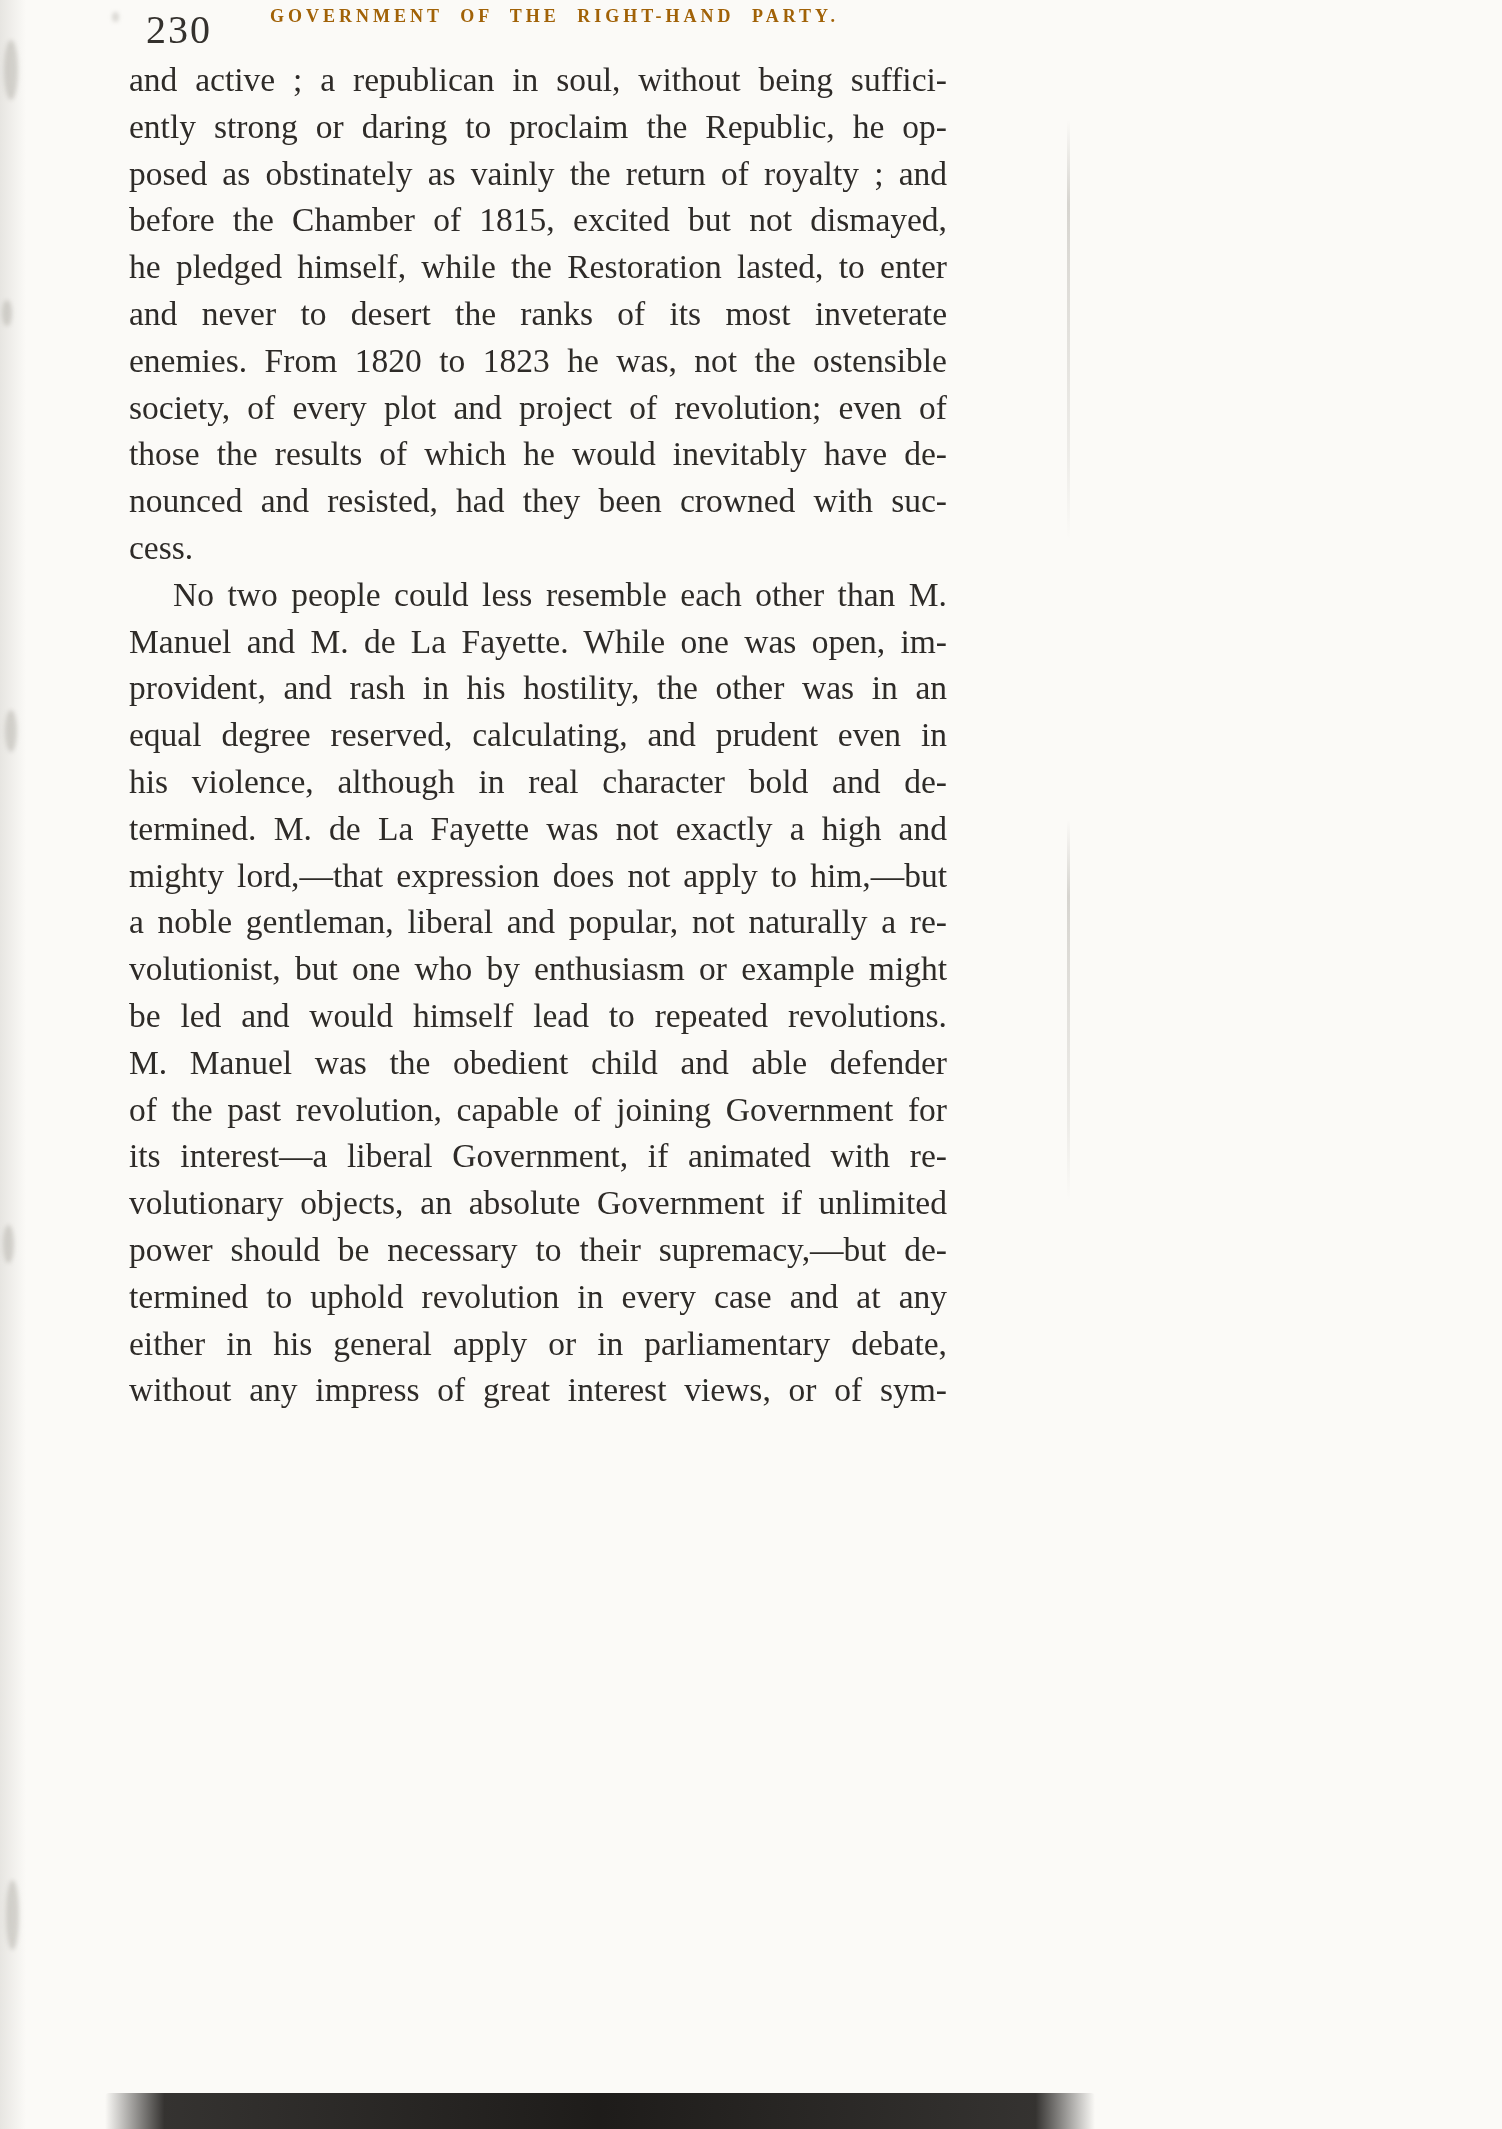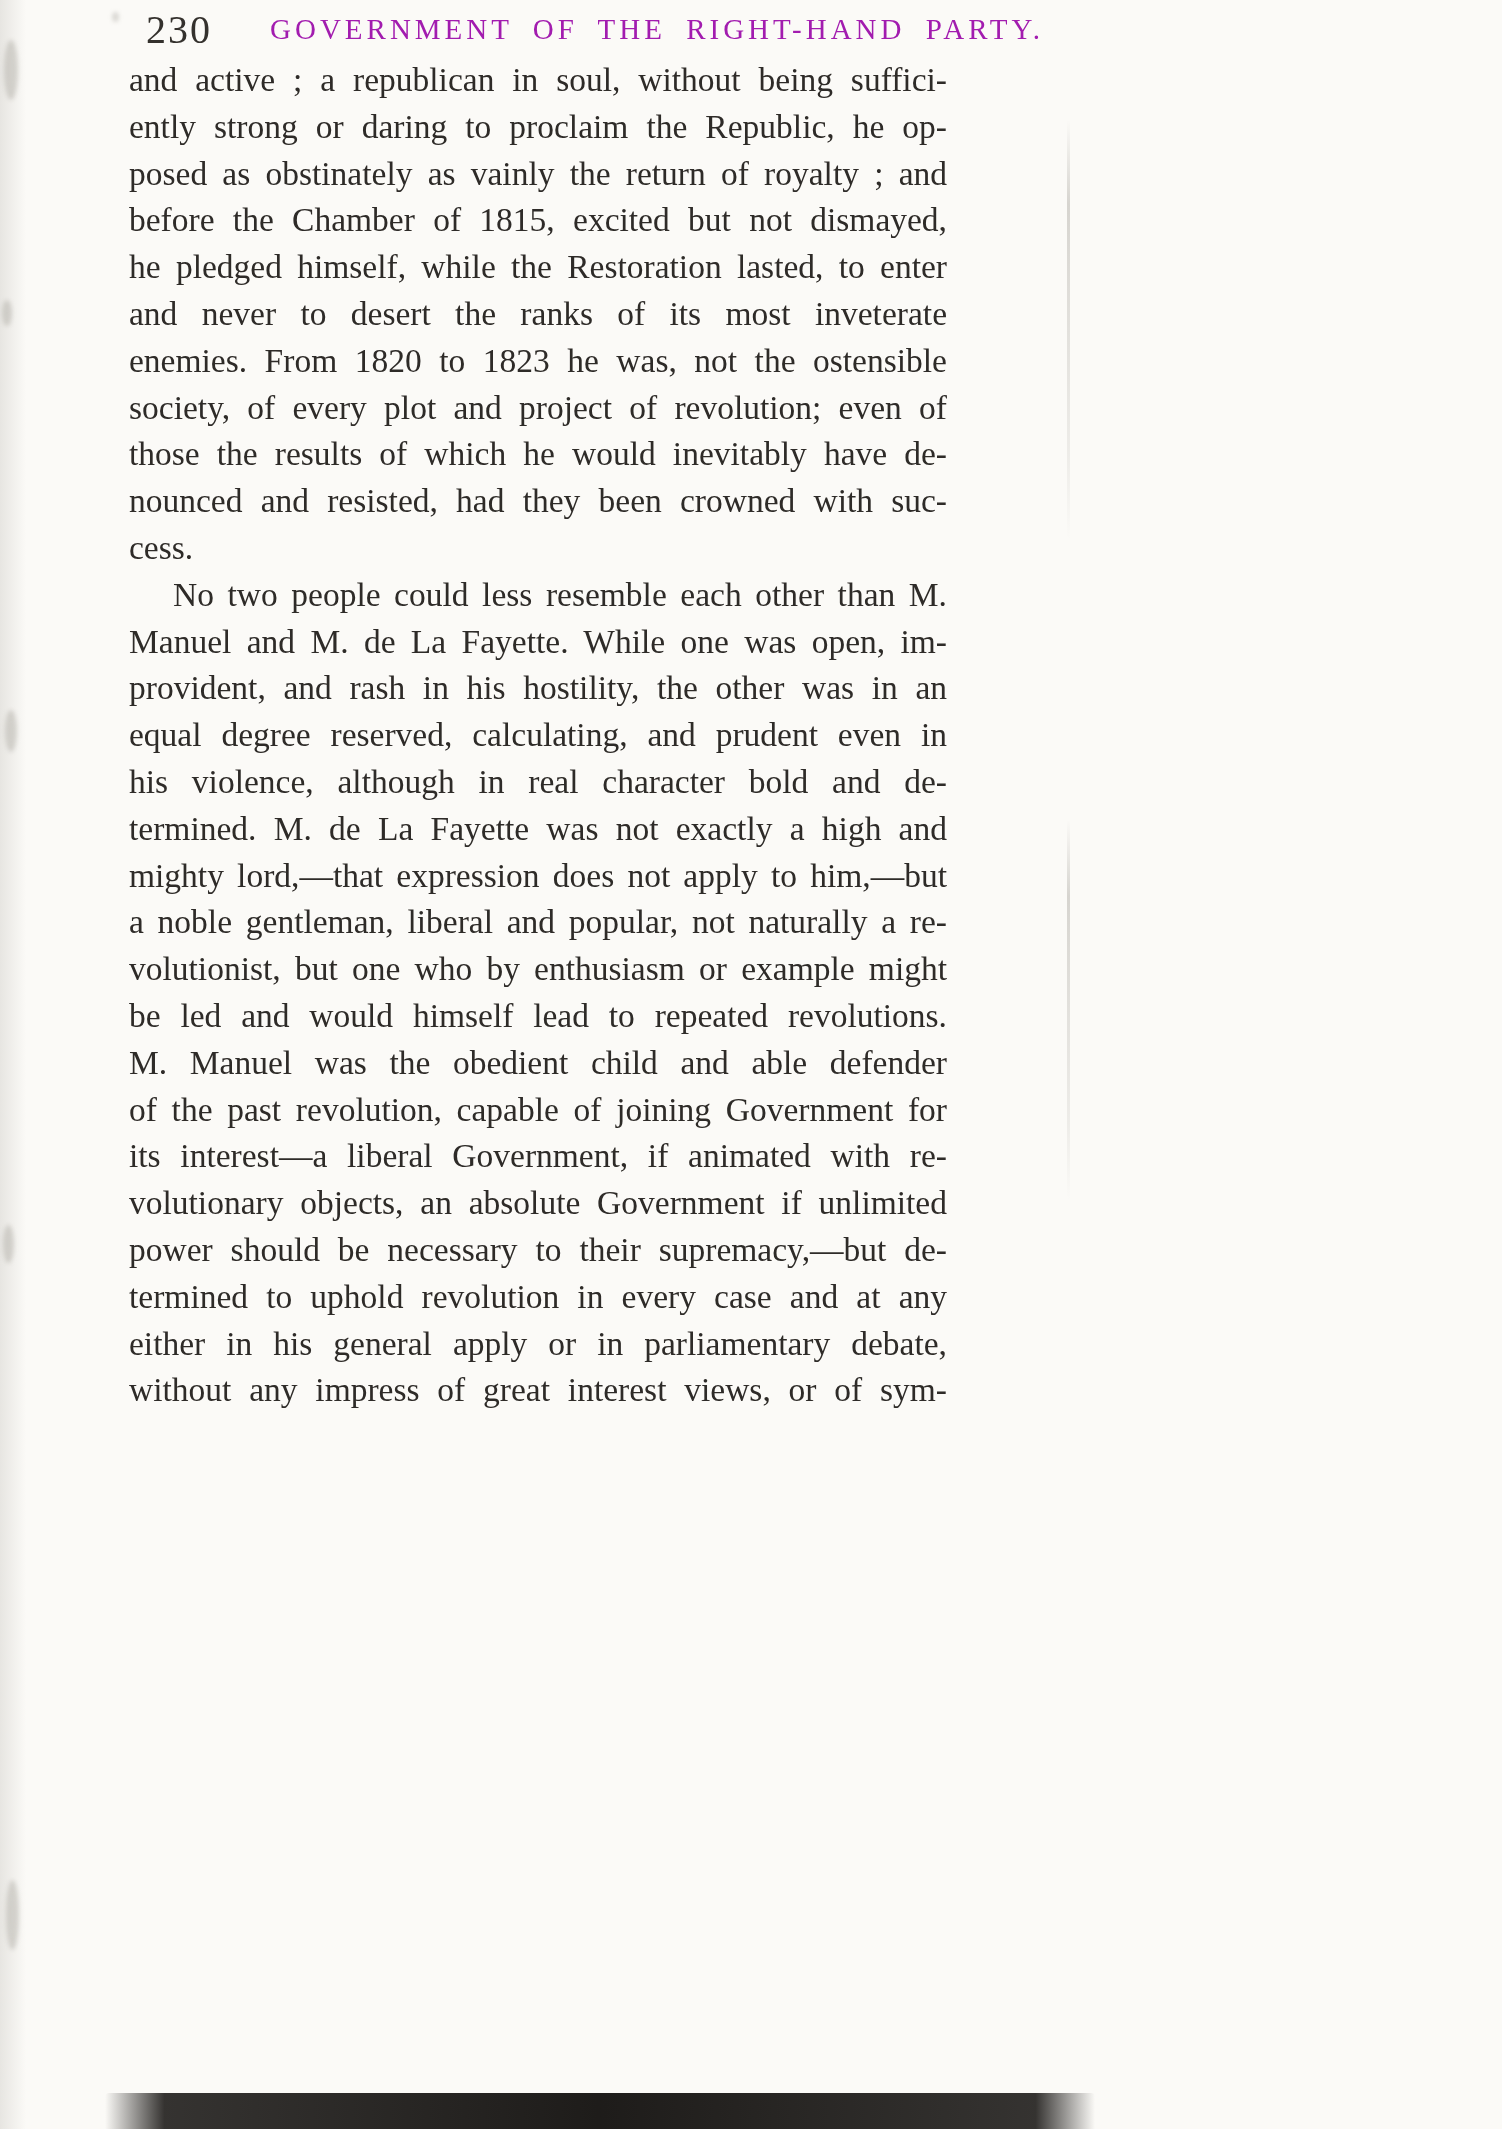--- a/index.html
+++ b/index.html
@@ -50,34 +50,34 @@
       rgba(18,16,14,0.85) 94%,
       rgba(18,16,14,0) 100%);
     border-radius: 4px 4px 0 0;
   }
   .header {
     position: absolute;
     top: 6px;
     left: 146px;
     width: 830px;
     display: flex;
-    align-items: center;
+    align-items: flex-start;
   }
   .page-number {
     font-size: 40px;
     letter-spacing: 2px;
     color: #34312d;
   }
   .header-title {
     margin-left: 58px;
-    font-size: 29px;
-    font-weight: 400;
+    font-size: 18px;
+    font-weight: 700;
     letter-spacing: 4px;
     word-spacing: 9px;
-    color: #a21caf;
+    color: #a16207;
     white-space: nowrap;
   }
   .text-block {
     position: absolute;
     top: 57px;
     left: 129px;
     width: 818px;
     font-size: 33.5px;
     line-height: 46.8px;
   }

